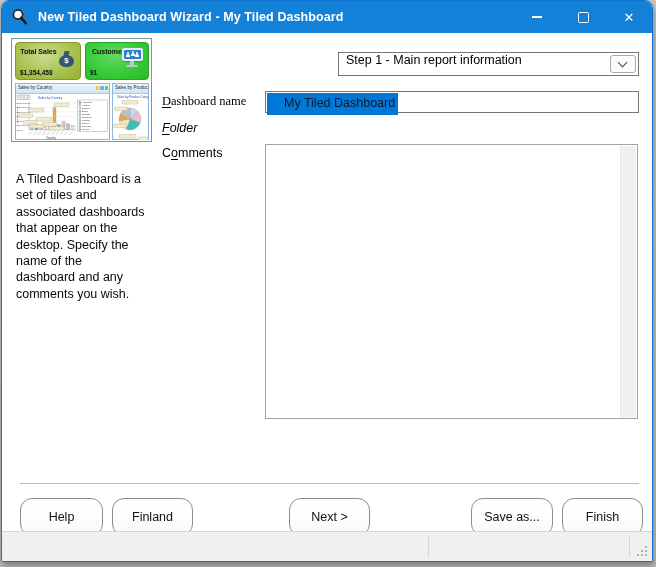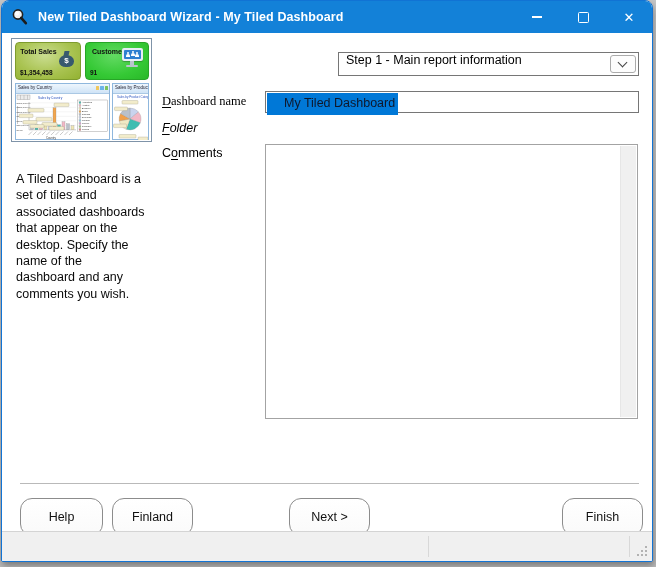--- a/index.html
+++ b/index.html
@@ -336,20 +336,21 @@
     <div class="lbl" style="top:113px;"><span>C</span><span class="accel">o</span><span>mments</span></div>
     <div class="comments">
       <span></span>
       <div class="scroll-track"></div>
     </div>
 
     <div class="sep-line"></div>
     <div class="btn btn-help">Help</div>
     <div class="btn btn-cancel">Finland</div>
     <div class="btn btn-next">Next &gt;</div>
+    <div class="btn btn-save">Save as...</div>
     <div class="btn btn-finish">Finish</div>
   </div>
 
   <div class="statusbar">
     <div class="sb-sep" style="left:426px;"></div>
     <div class="sb-sep" style="left:627px;"></div>
     <div class="grip">
       <i style="right:0;bottom:0;position:absolute;"></i>
       <i style="right:4px;bottom:0;position:absolute;"></i>
       <i style="right:8px;bottom:0;position:absolute;"></i>

